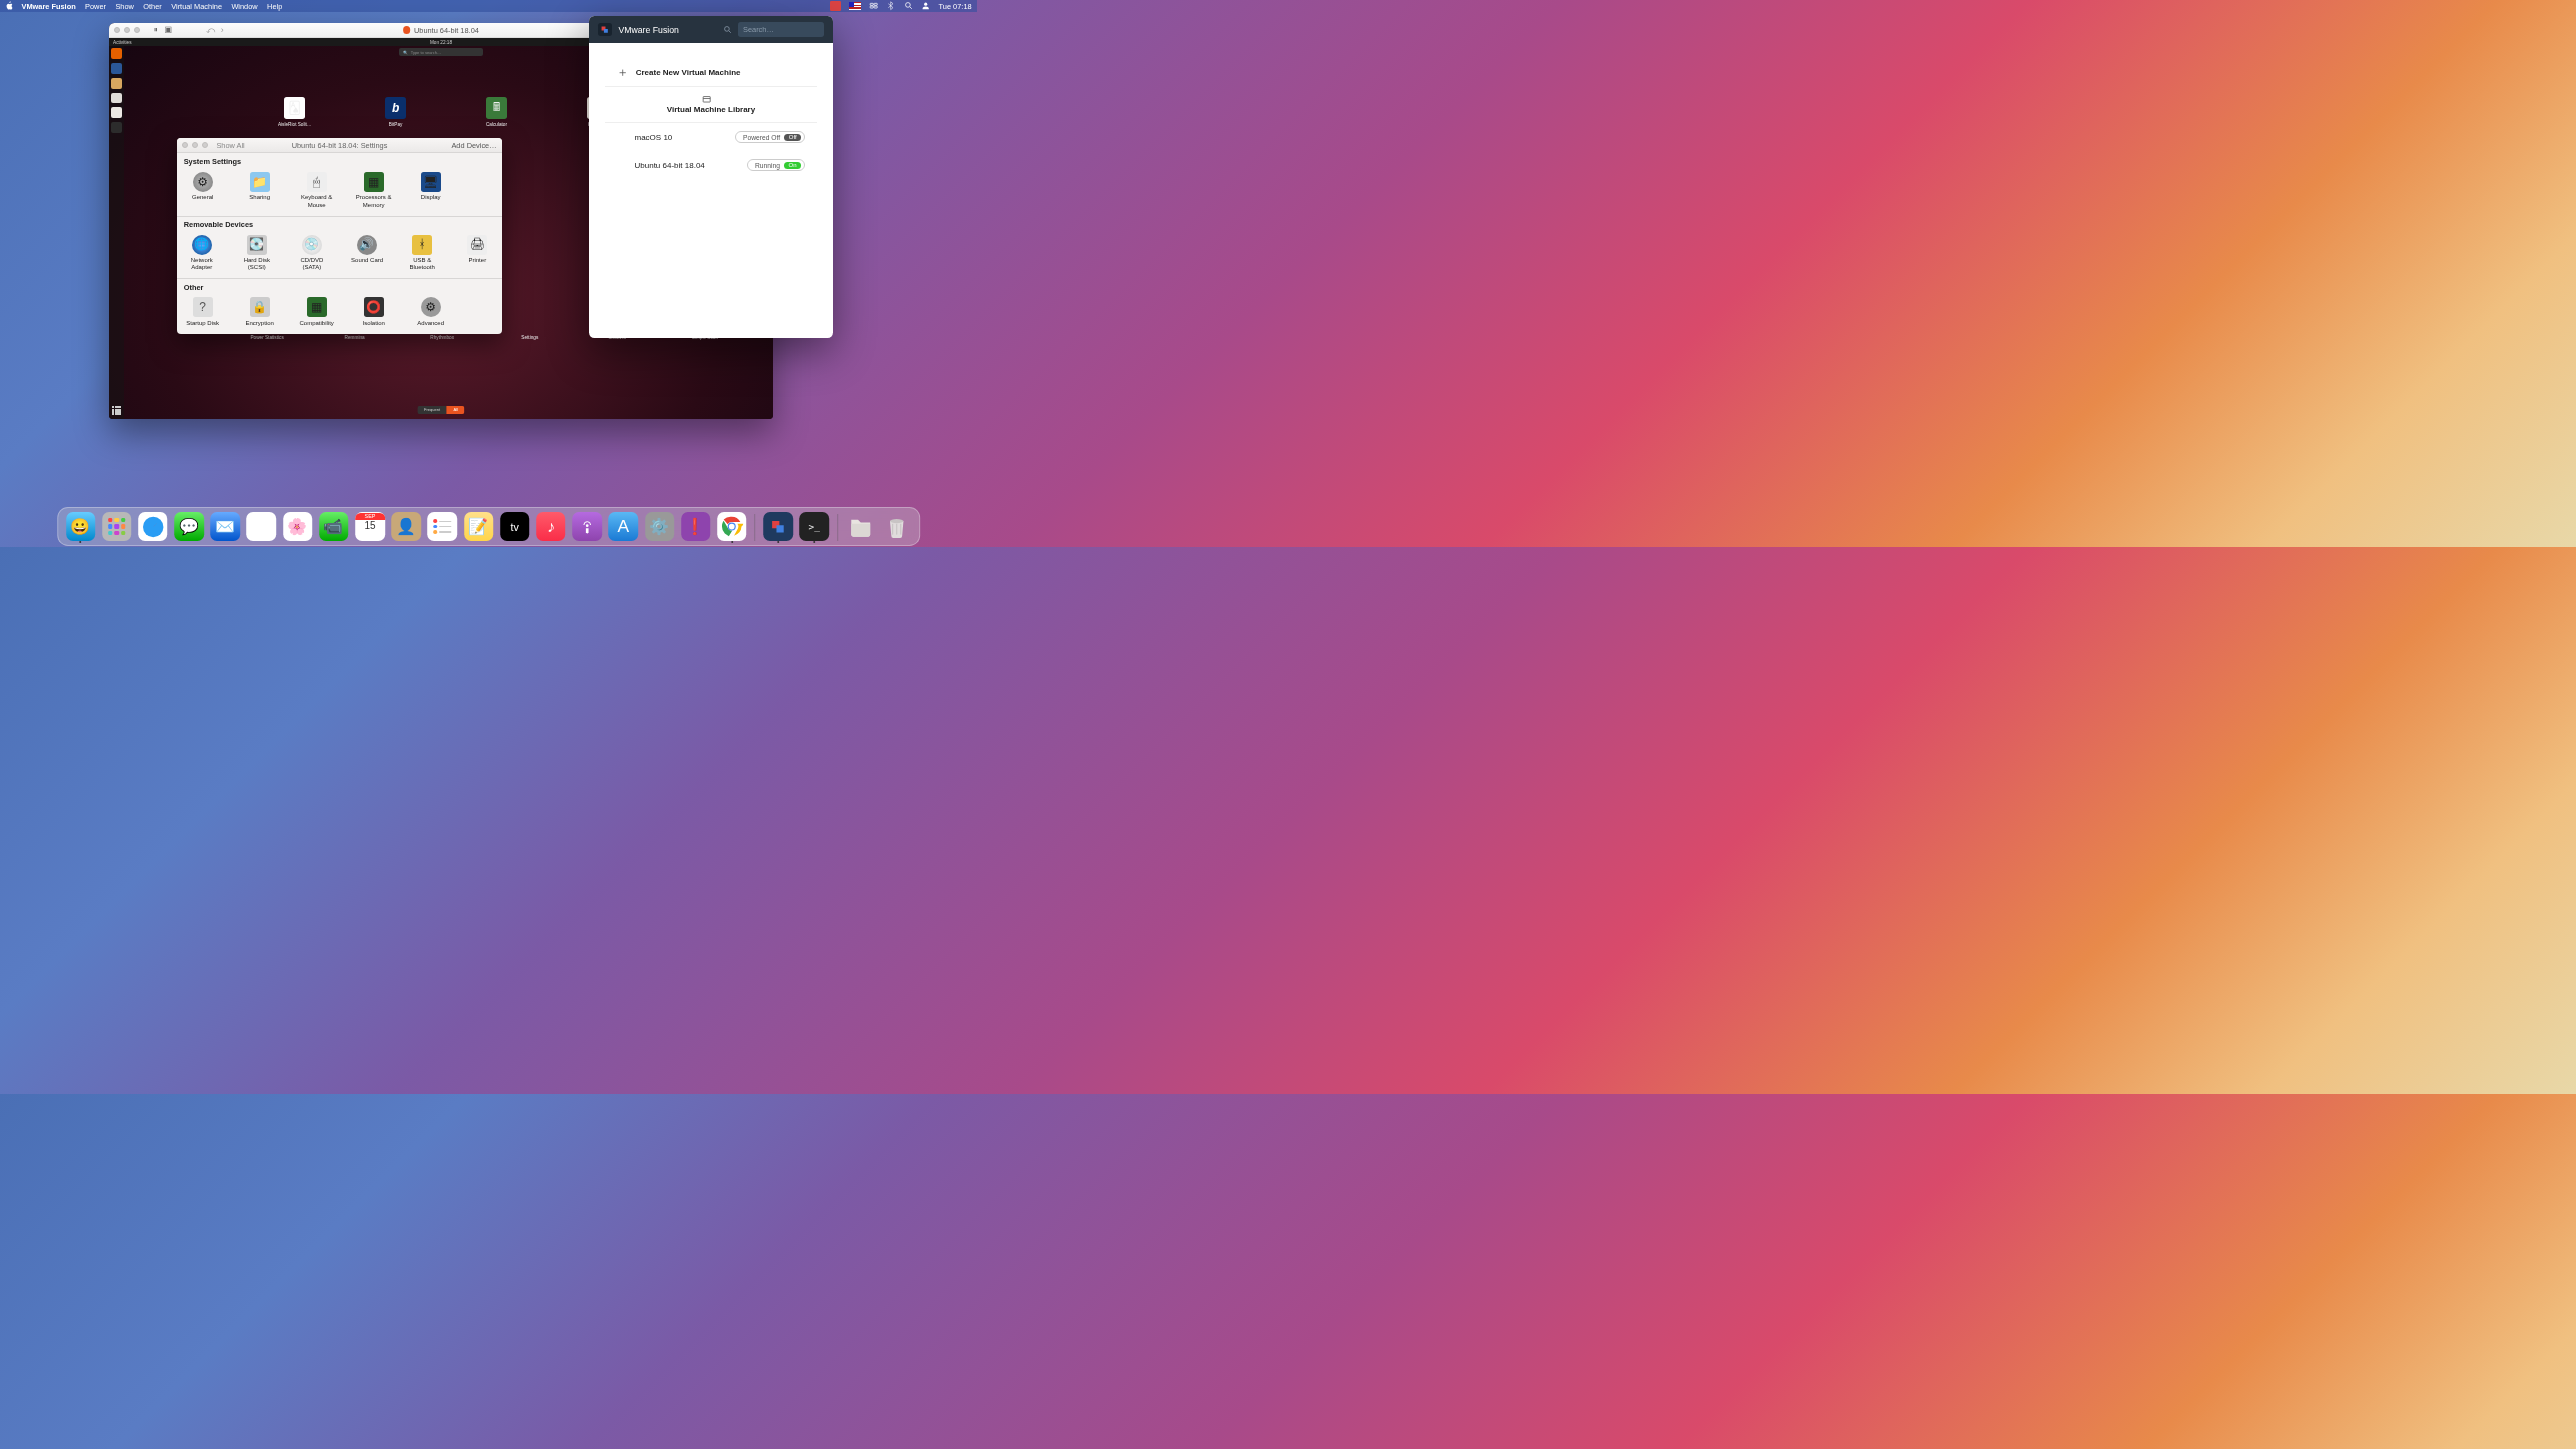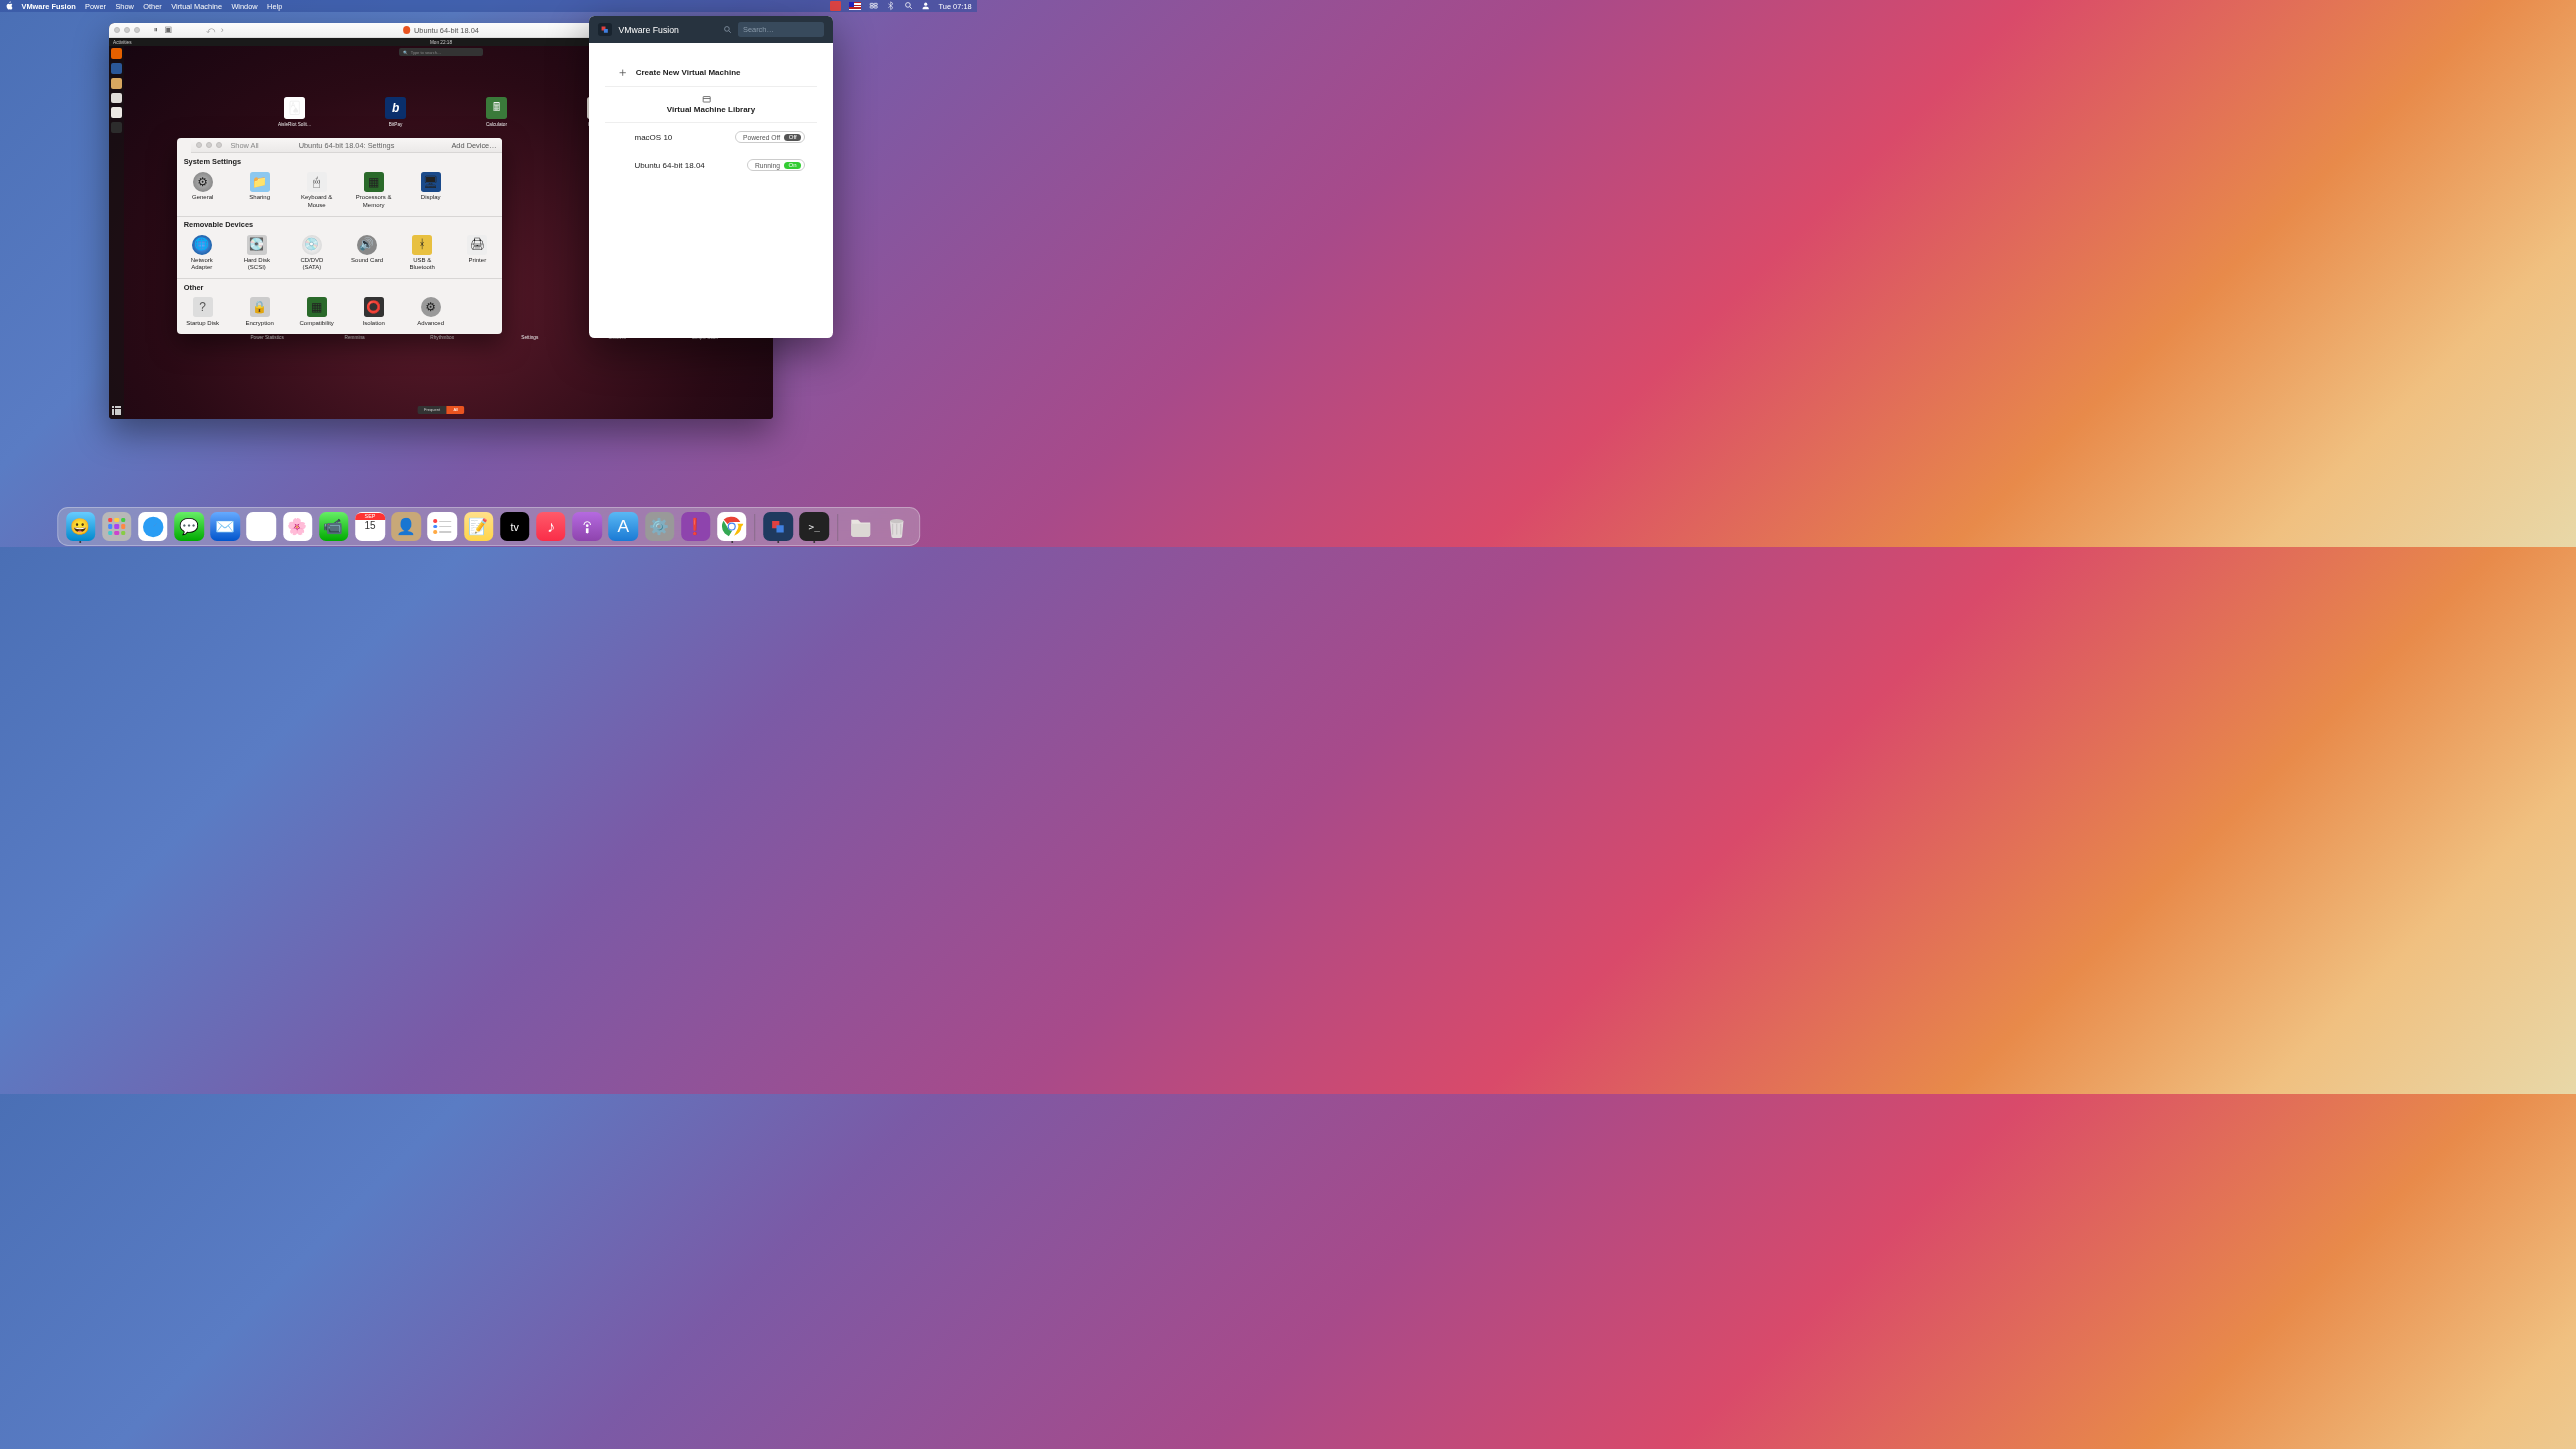--- a/index.html
+++ b/index.html
@@ -42,21 +42,21 @@
 .ubuntu-apps.row4 { top: 272px; }
 .ubuntu-app { display: flex; flex-direction: column; align-items: center; gap: 2.7px; color: #eee; font-size: 4.7px; text-align: center; }
 .ubuntu-app .icon { width: 21.5px; height: 21.5px; border-radius: 2.7px; display: flex; align-items: center; justify-content: center; font-size: 12px; }
 .ubuntu-bottom-toggle { position: absolute; bottom: 5.4px; left: 50%; transform: translateX(-50%); display: flex; font-size: 4px; border-radius: 2px; overflow: hidden; }
 .ubuntu-bottom-toggle span { padding: 1.3px 6.7px; }
 .ubuntu-bottom-toggle .freq { background: #333; color: #ccc; }
 .ubuntu-bottom-toggle .all { background: #e95420; color: #fff; }
 
 
 .settings-panel { position: absolute; top: 115px; left: 68px; width: 325px; background: #f4f2f1; border-radius: 4px; overflow: hidden; box-shadow: 0 10px 27px rgba(0,0,0,0.5); }
-.settings-header { height: 15.4px; background: linear-gradient(to bottom, #f8f6f5, #ebe9e8); display: flex; align-items: center; padding: 0 5.4px; position: relative; border-bottom: 0.7px solid #d8d6d5; font-size: 7.4px; margin-left: 14px; }
+.settings-header { height: 15.4px; background: linear-gradient(to bottom, #f8f6f5, #ebe9e8); display: flex; align-items: center; padding: 0 5.4px; position: relative; border-bottom: 0.7px solid #d8d6d5; font-size: 7.4px; }
 .settings-header .traffic span { background: #d0cecd; border-color: #c0bebd; }
 .settings-header .showall { margin-left: 8px; color: #888; }
 .settings-header .title { position: absolute; left: 50%; transform: translateX(-50%); color: #666; }
 .settings-header .add { margin-left: auto; color: #555; }
 .settings-section { padding: 4px 6.7px 6.7px; }
 .settings-section h4 { font-size: 7.4px; font-weight: 600; margin-bottom: 5.4px; color: #222; }
 .settings-grid { display: flex; gap: 19px; }
 .settings-item { display: flex; flex-direction: column; align-items: center; gap: 2.7px; width: 38px; text-align: center; font-size: 6px; color: #222; line-height: 1.2; }
 .settings-item .sicon { width: 20px; height: 20px; border-radius: 2.7px; display: flex; align-items: center; justify-content: center; font-size: 12px; }
 .settings-divider { height: 0.7px; background: #d8d6d5; }

